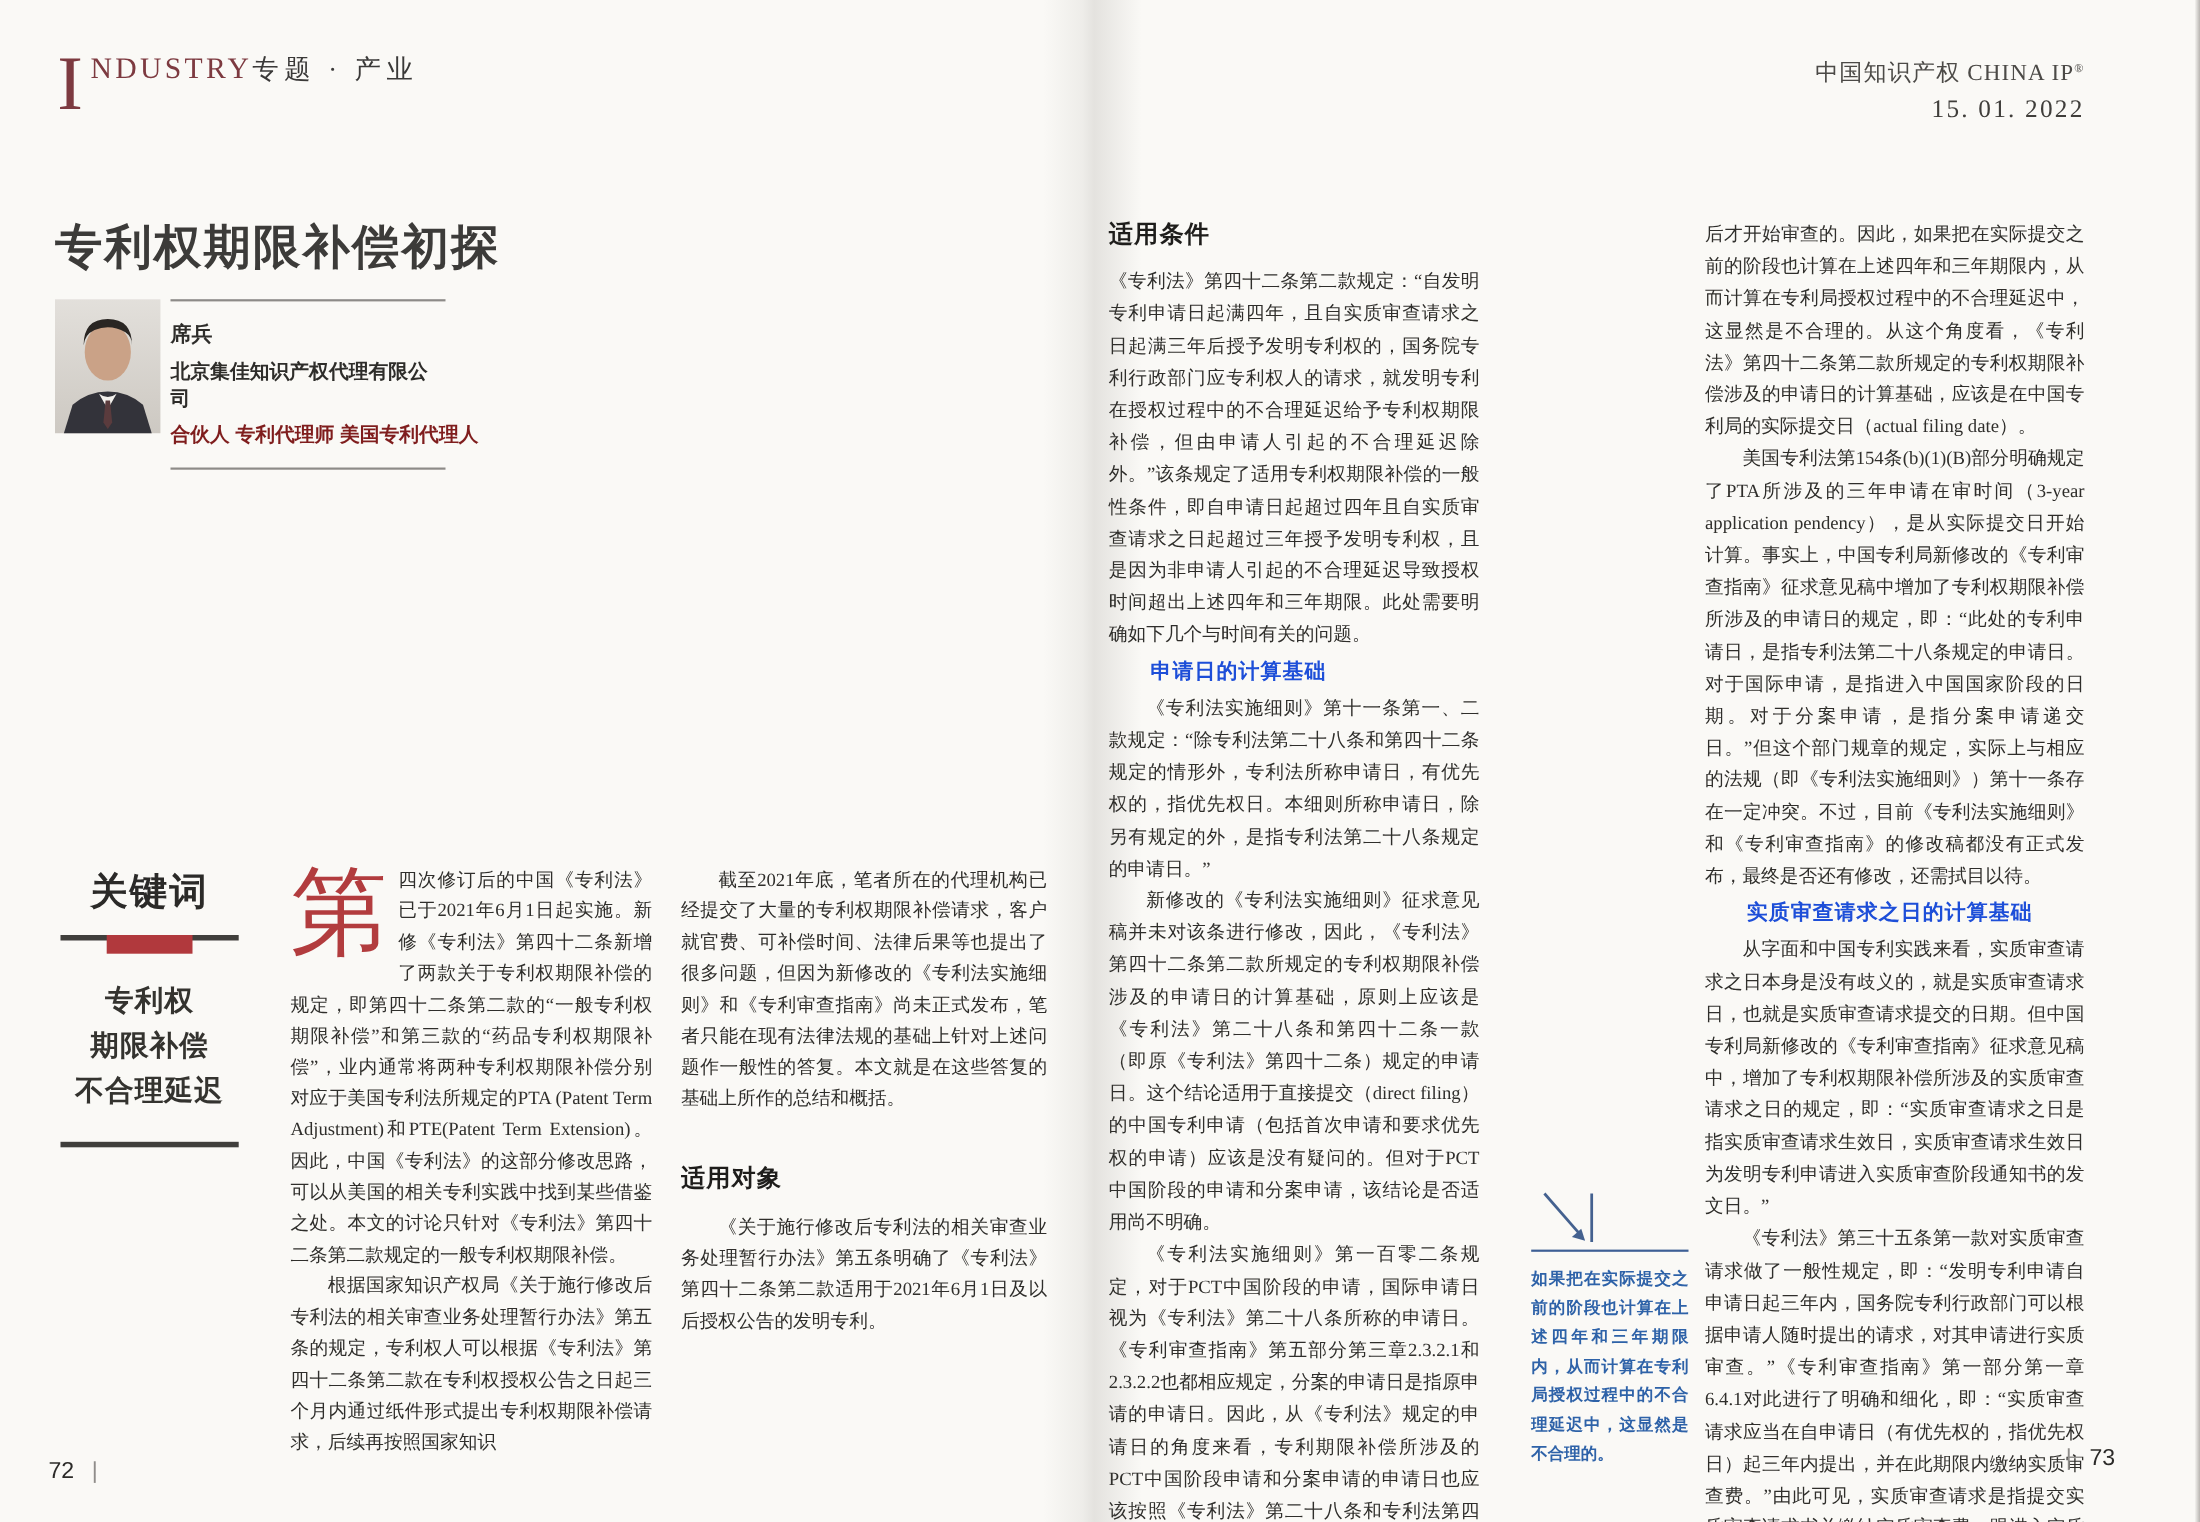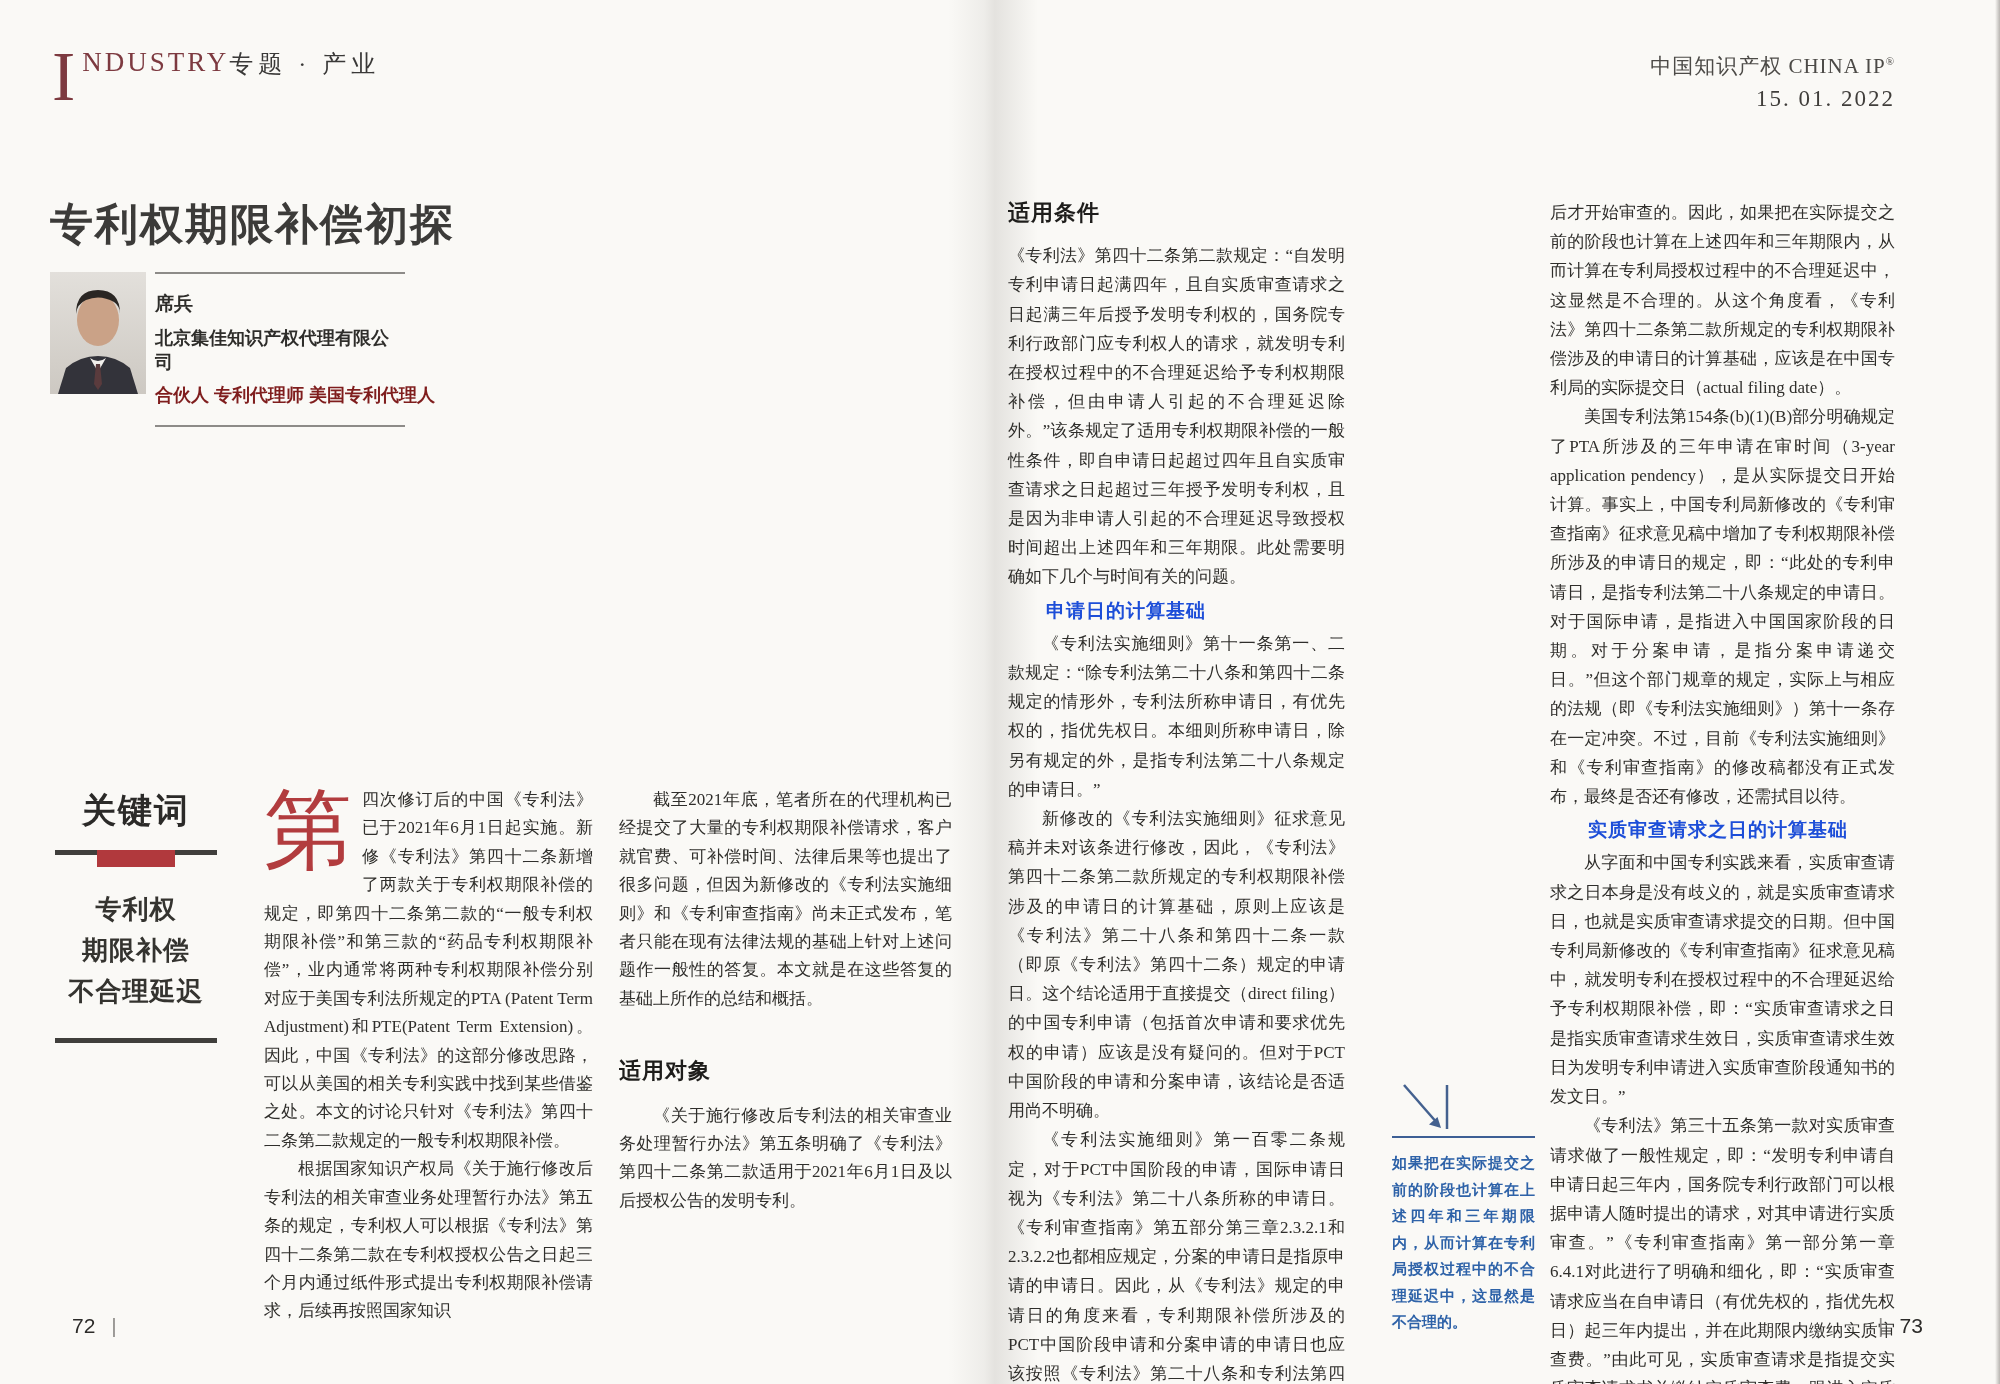--- a/index.html
+++ b/index.html
@@ -66,21 +66,21 @@
   .pullquote{position:absolute;left:1392px;top:1082px;width:143px;}
   .pq-arrow{display:block;margin-left:8px;}
   .pq-rule{height:0;border-top:2.5px solid #3d5f95;margin-top:2px;}
   .pq-text{margin-top:12px;font-family:"Liberation Sans","DejaVu Sans",sans-serif;
            font-weight:700;font-size:15px;line-height:26.5px;color:#2e62a8;text-align:justify;}
 
   
   .pageno{position:absolute;top:1314px;font-family:"Liberation Sans","DejaVu Sans",sans-serif;
           font-size:21px;color:#2c2b29;}
   .pageno .pipe{color:#8f8d8a;font-weight:300;}
-  .pageno-left{left:72px;}
+  .pageno-left{left:44px;margin-top:12px;}
   .pageno-left .pipe{margin-left:16px;}
   .pageno-right{left:1878px;}
   .pageno-right .pipe{margin-right:16px;}
 </style>
 </head>
 <body>
 
 <div class="spread">
 
   <section>
@@ -164,21 +164,21 @@
       <p>《专利法实施细则》第十一条第一、二款规定：“除专利法第二十八条和第四十二条规定的情形外，专利法所称申请日，有优先权的，指优先权日。本细则所称申请日，除另有规定的外，是指专利法第二十八条规定的申请日。”</p>
       <p>新修改的《专利法实施细则》征求意见稿并未对该条进行修改，因此，《专利法》第四十二条第二款所规定的专利权期限补偿涉及的申请日的计算基础，原则上应该是《专利法》第二十八条和第四十二条一款（即原《专利法》第四十二条）规定的申请日。这个结论适用于直接提交（direct filing）的中国专利申请（包括首次申请和要求优先权的申请）应该是没有疑问的。但对于PCT中国阶段的申请和分案申请，该结论是否适用尚不明确。</p>
       <p>《专利法实施细则》第一百零二条规定，对于PCT中国阶段的申请，国际申请日视为《专利法》第二十八条所称的申请日。《专利审查指南》第五部分第三章2.3.2.1和2.3.2.2也都相应规定，分案的申请日是指原申请的申请日。因此，从《专利法》规定的申请日的角度来看，专利期限补偿所涉及的PCT中国阶段申请和分案申请的申请日也应该按照《专利法》第二十八条和专利法第四十二条第一款的规定来计算。</p>
 
     </div>
 
     <div class="col col-r2">
       <p class="flow">后才开始审查的。因此，如果把在实际提交之前的阶段也计算在上述四年和三年期限内，从而计算在专利局授权过程中的不合理延迟中，这显然是不合理的。从这个角度看，《专利法》第四十二条第二款所规定的专利权期限补偿涉及的申请日的计算基础，应该是在中国专利局的实际提交日（actual filing date）。</p>
       <p>美国专利法第154条(b)(1)(B)部分明确规定了PTA所涉及的三年申请在审时间（3-year application pendency），是从实际提交日开始计算。事实上，中国专利局新修改的《专利审查指南》征求意见稿中增加了专利权期限补偿所涉及的申请日的规定，即：“此处的专利申请日，是指专利法第二十八条规定的申请日。对于国际申请，是指进入中国国家阶段的日期。对于分案申请，是指分案申请递交日。”但这个部门规章的规定，实际上与相应的法规（即《专利法实施细则》）第十一条存在一定冲突。不过，目前《专利法实施细则》和《专利审查指南》的修改稿都没有正式发布，最终是否还有修改，还需拭目以待。</p>
       <h3 class="h-sub">实质审查请求之日的计算基础</h3>
-      <p>从字面和中国专利实践来看，实质审查请求之日本身是没有歧义的，就是实质审查请求日，也就是实质审查请求提交的日期。但中国专利局新修改的《专利审查指南》征求意见稿中，就发明专利在授权过程中的不合理延迟给予专利权期限补偿，即：“实质审查请求之日是指实质审查请求生效日，实质审查请求生效日为发明专利申请进入实质审查阶段通知书的发文日。”</p>
+      <p>从字面和中国专利实践来看，实质审查请求之日本身是没有歧义的，就是实质审查请求日，也就是实质审查请求提交的日期。但中国专利局新修改的《专利审查指南》征求意见稿中，增加了专利权期限补偿所涉及的实质审查请求之日的规定，即：“实质审查请求之日是指实质审查请求生效日，实质审查请求生效日为发明专利申请进入实质审查阶段通知书的发文日。”</p>
       <p>《专利法》第三十五条第一款对实质审查请求做了一般性规定，即：“发明专利申请自申请日起三年内，国务院专利行政部门可以根据申请人随时提出的请求，对其申请进行实质审查。”《专利审查指南》第一部分第一章6.4.1对此进行了明确和细化，即：“实质审查请求应当在自申请日（有优先权的，指优先权日）起三年内提出，并在此期限内缴纳实质审查费。”由此可见，实质审查请求是指提交实质审查请求书并缴纳实质审查费，跟进入实质审查阶段显然不是一回事。</p>
 
     </div>
 
     <div class="pullquote">
       <svg class="pq-arrow" width="60" height="52" viewBox="0 0 60 52" xmlns="http://www.w3.org/2000/svg">
         <line x1="4" y1="3" x2="38" y2="42" stroke="#44618f" stroke-width="2.5"></line>
         <polygon points="41,46 29,42.5 37.5,35" fill="#44618f"></polygon>
         <line x1="47" y1="3" x2="47" y2="47" stroke="#44618f" stroke-width="2.5"></line>
       </svg>

